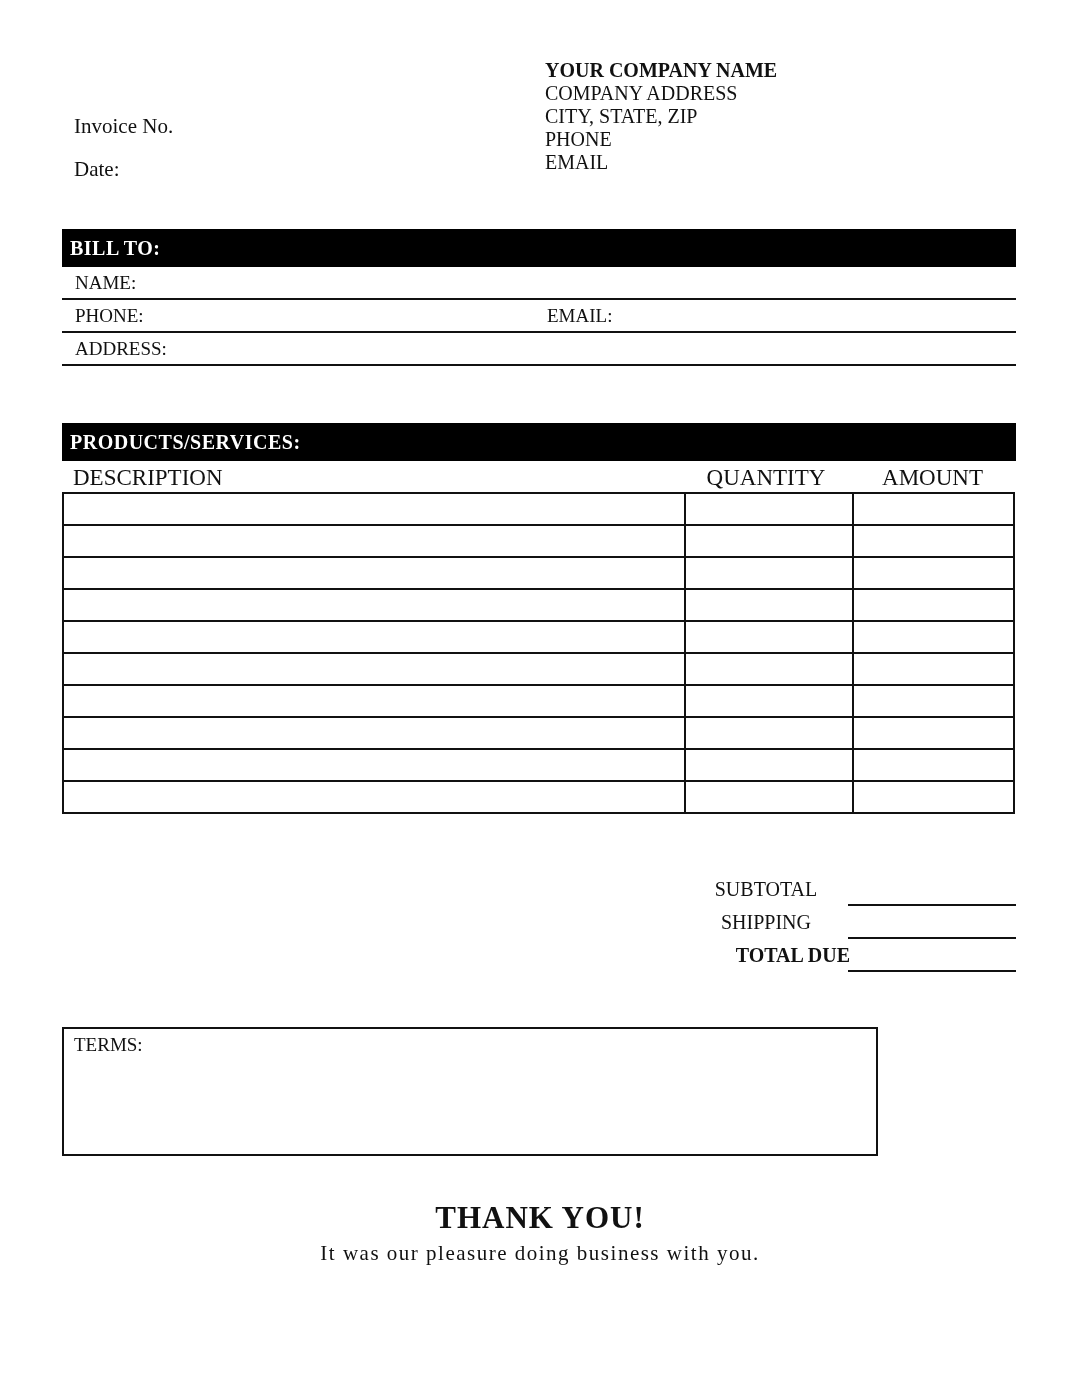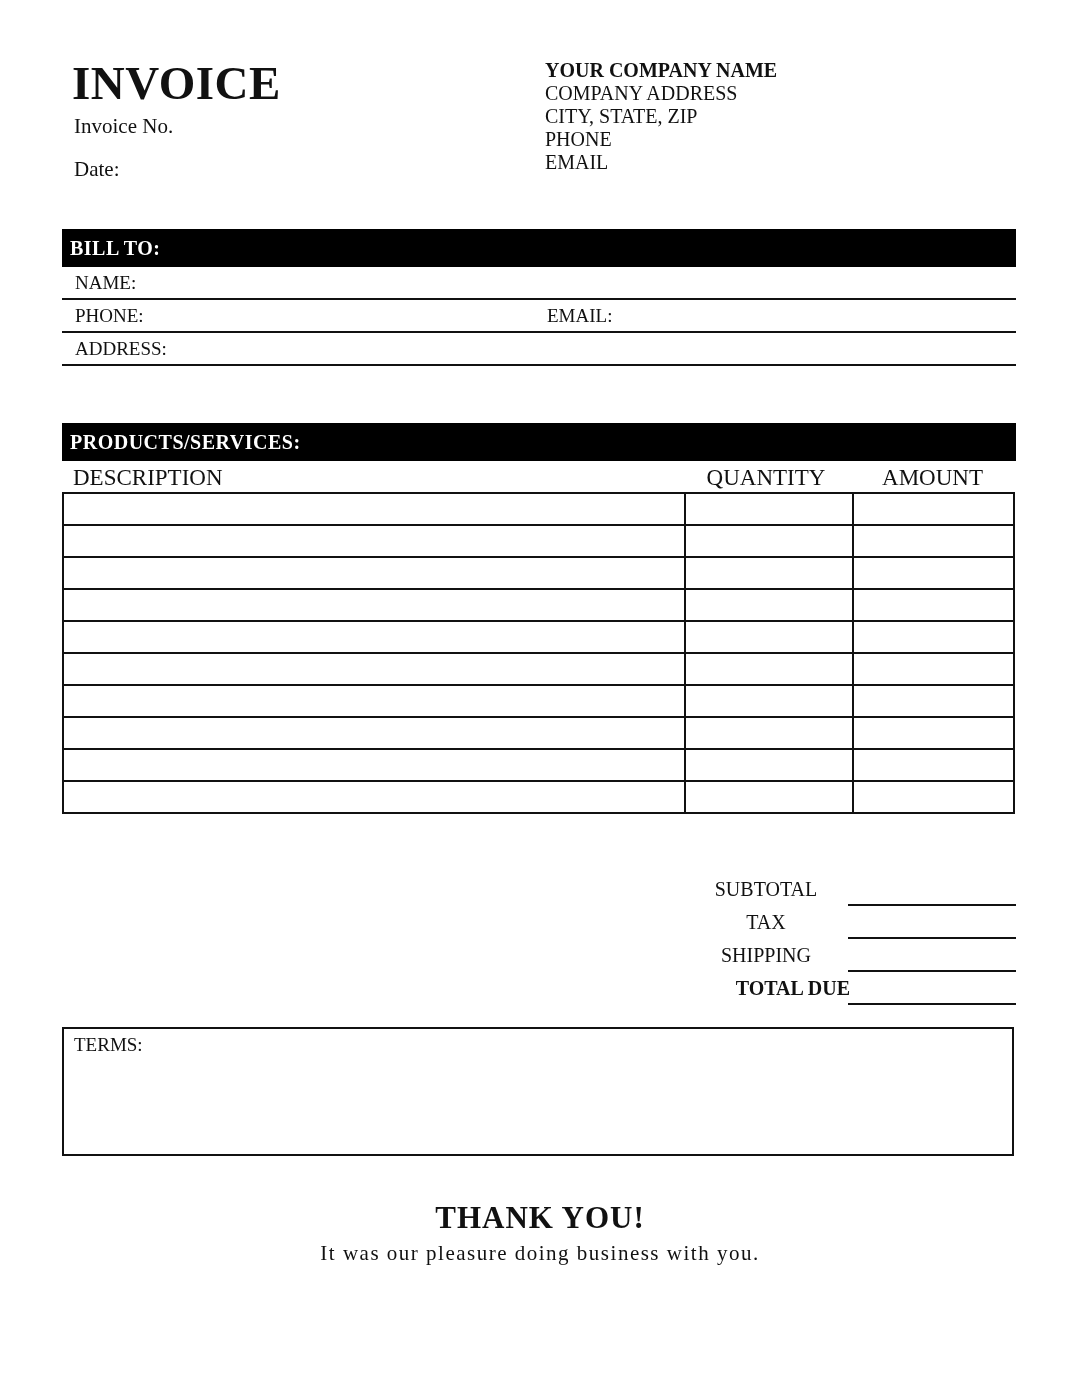--- a/index.html
+++ b/index.html
@@ -56,36 +56,35 @@
 
   
   .totals { position:absolute; left:62px; top:828px; width:954px;margin-top:48px; }
   .total-row { position:relative; height:33px; }
   .total-label { position:absolute; left:620px; width:168px; top:2px; text-align:center; font-size:20px; }
   .total-label.bold { font-weight:700;text-align:right; }
   .total-line { position:absolute; left:786px; width:168px; bottom:3px; border-bottom:2px solid #111; }
 
   
   .terms-box {
-    position:absolute; left:62px; top:1027px; width:952px; height:129px;
+    position:absolute; left:62px; top:1027px; width:816px; height:129px;
     border:2px solid #111; box-sizing:border-box;
     padding:5px 0 0 10px; font-size:19px;
   }
 
   
   .footer { position:absolute; left:0; top:1200px; width:1080px; text-align:center; }
   .thank-you { font-size:31px; font-weight:700; letter-spacing:1px; }
   .footer-message { font-size:21px; letter-spacing:1.5px; margin-top:5px; }
 </style>
 </head>
 <body>
 
 <div class="page">
 
-  <div class="invoice-title">INVOICE</div>
   <div class="invoice-no">Invoice No.</div>
   <div class="date-label">Date:</div>
 
   <div class="company">
     <div class="co-name">YOUR COMPANY NAME</div>
     <div>COMPANY ADDRESS</div>
     <div>CITY, STATE, ZIP</div>
     <div>PHONE</div>
     <div>EMAIL</div>
   </div>
@@ -165,24 +164,20 @@
         <div class="t-cell t-amt"></div>
       </div>
     </div>
 
   <div class="totals">
     <div class="total-row">
       <span class="total-label">SUBTOTAL</span>
       <span class="total-line"></span>
     </div>
     <div class="total-row">
-      <span class="total-label">TAX</span>
-      <span class="total-line"></span>
-    </div>
-    <div class="total-row">
       <span class="total-label">SHIPPING</span>
       <span class="total-line"></span>
     </div>
     <div class="total-row">
       <span class="total-label bold">TOTAL DUE</span>
       <span class="total-line"></span>
     </div>
   </div>
 
   <div class="terms-box">

